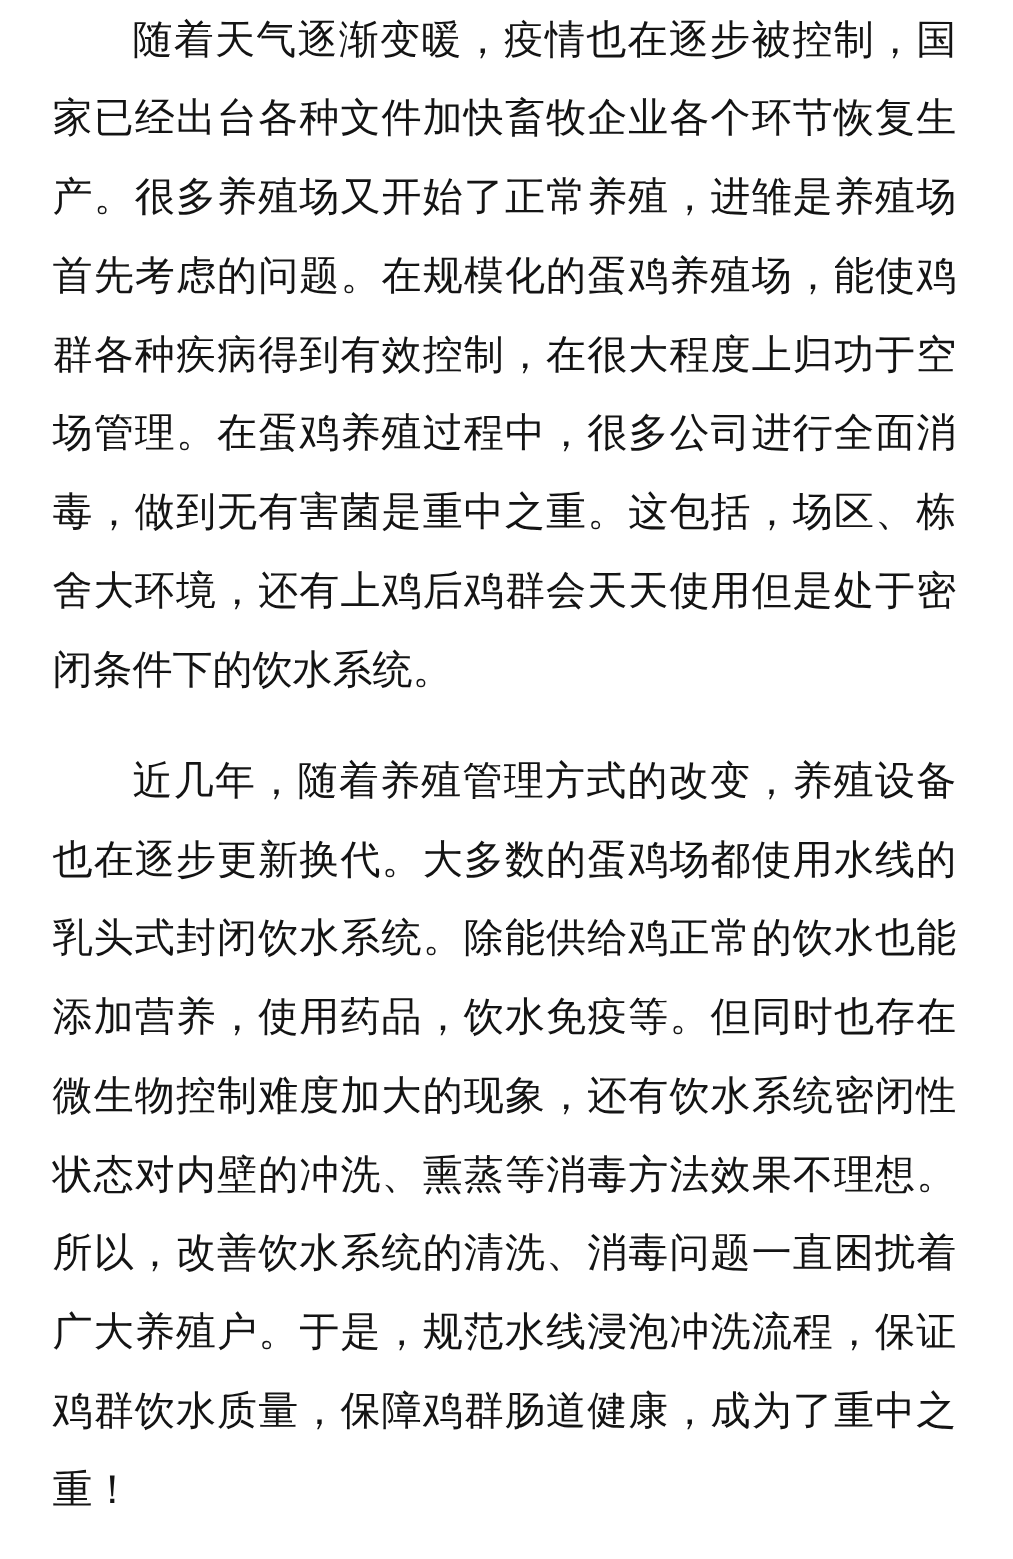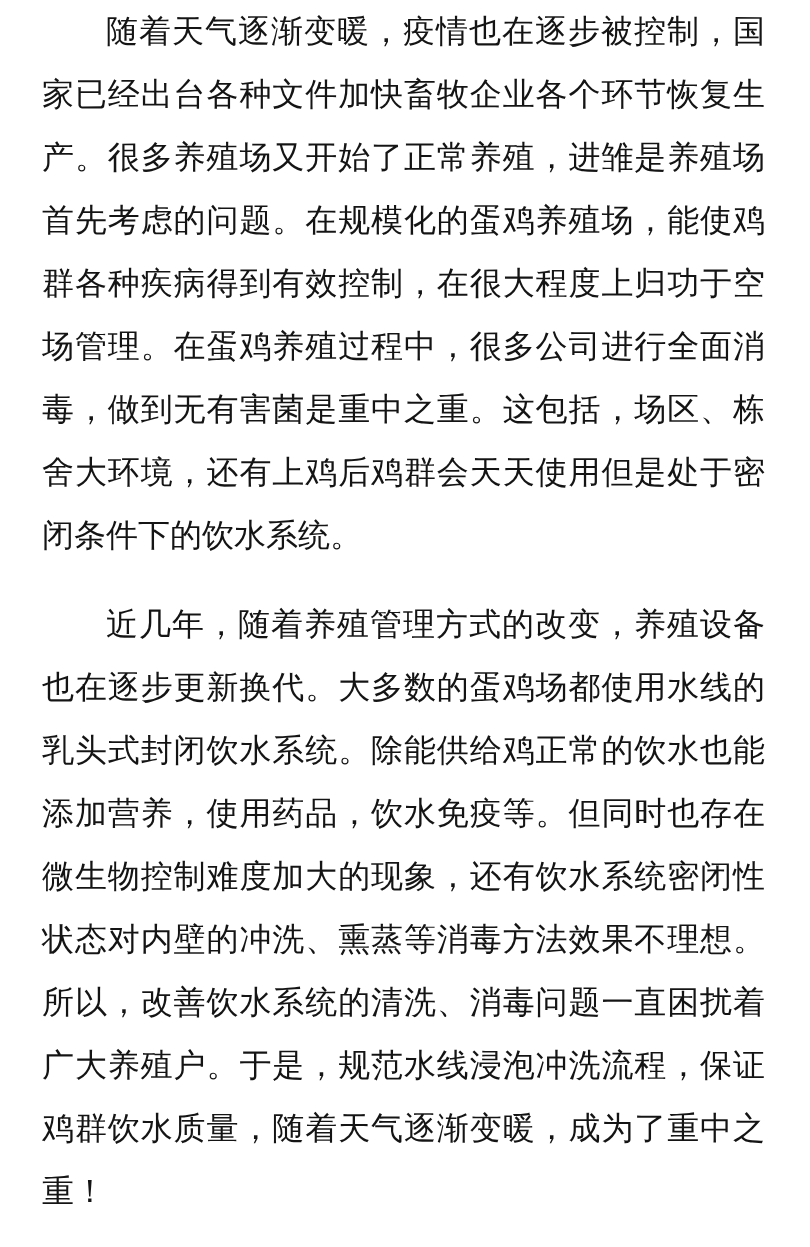--- a/index.html
+++ b/index.html
@@ -33,14 +33,14 @@
     }
     .para + .para {
       margin-top: 26px;
     }
   </style>
 </head>
 <body>
 
 <main class="page">
   <p class="para">随着天气逐渐变暖，疫情也在逐步被控制，国家已经出台各种文件加快畜牧企业各个环节恢复生产。很多养殖场又开始了正常养殖，进雏是养殖场首先考虑的问题。在规模化的蛋鸡养殖场，能使鸡群各种疾病得到有效控制，在很大程度上归功于空场管理。在蛋鸡养殖过程中，很多公司进行全面消毒，做到无有害菌是重中之重。这包括，场区、栋舍大环境，还有上鸡后鸡群会天天使用但是处于密闭条件下的饮水系统。</p>
-  <p class="para">近几年，随着养殖管理方式的改变，养殖设备也在逐步更新换代。大多数的蛋鸡场都使用水线的乳头式封闭饮水系统。除能供给鸡正常的饮水也能添加营养，使用药品，饮水免疫等。但同时也存在微生物控制难度加大的现象，还有饮水系统密闭性状态对内壁的冲洗、熏蒸等消毒方法效果不理想。所以，改善饮水系统的清洗、消毒问题一直困扰着广大养殖户。于是，规范水线浸泡冲洗流程，保证鸡群饮水质量，随着天气逐渐变暖，成为了重中之重！</p>
+  <p class="para">近几年，随着养殖管理方式的改变，养殖设备也在逐步更新换代。大多数的蛋鸡场都使用水线的乳头式封闭饮水系统。除能供给鸡正常的饮水也能添加营养，使用药品，饮水免疫等。但同时也存在微生物控制难度加大的现象，还有饮水系统密闭性状态对内壁的冲洗、熏蒸等消毒方法效果不理想。所以，改善饮水系统的清洗、消毒问题一直困扰着广大养殖户。于是，规范水线浸泡冲洗流程，保证鸡群饮水质量，保障鸡群肠道健康，成为了重中之重！</p>
 </main>
 
 </body></html>

